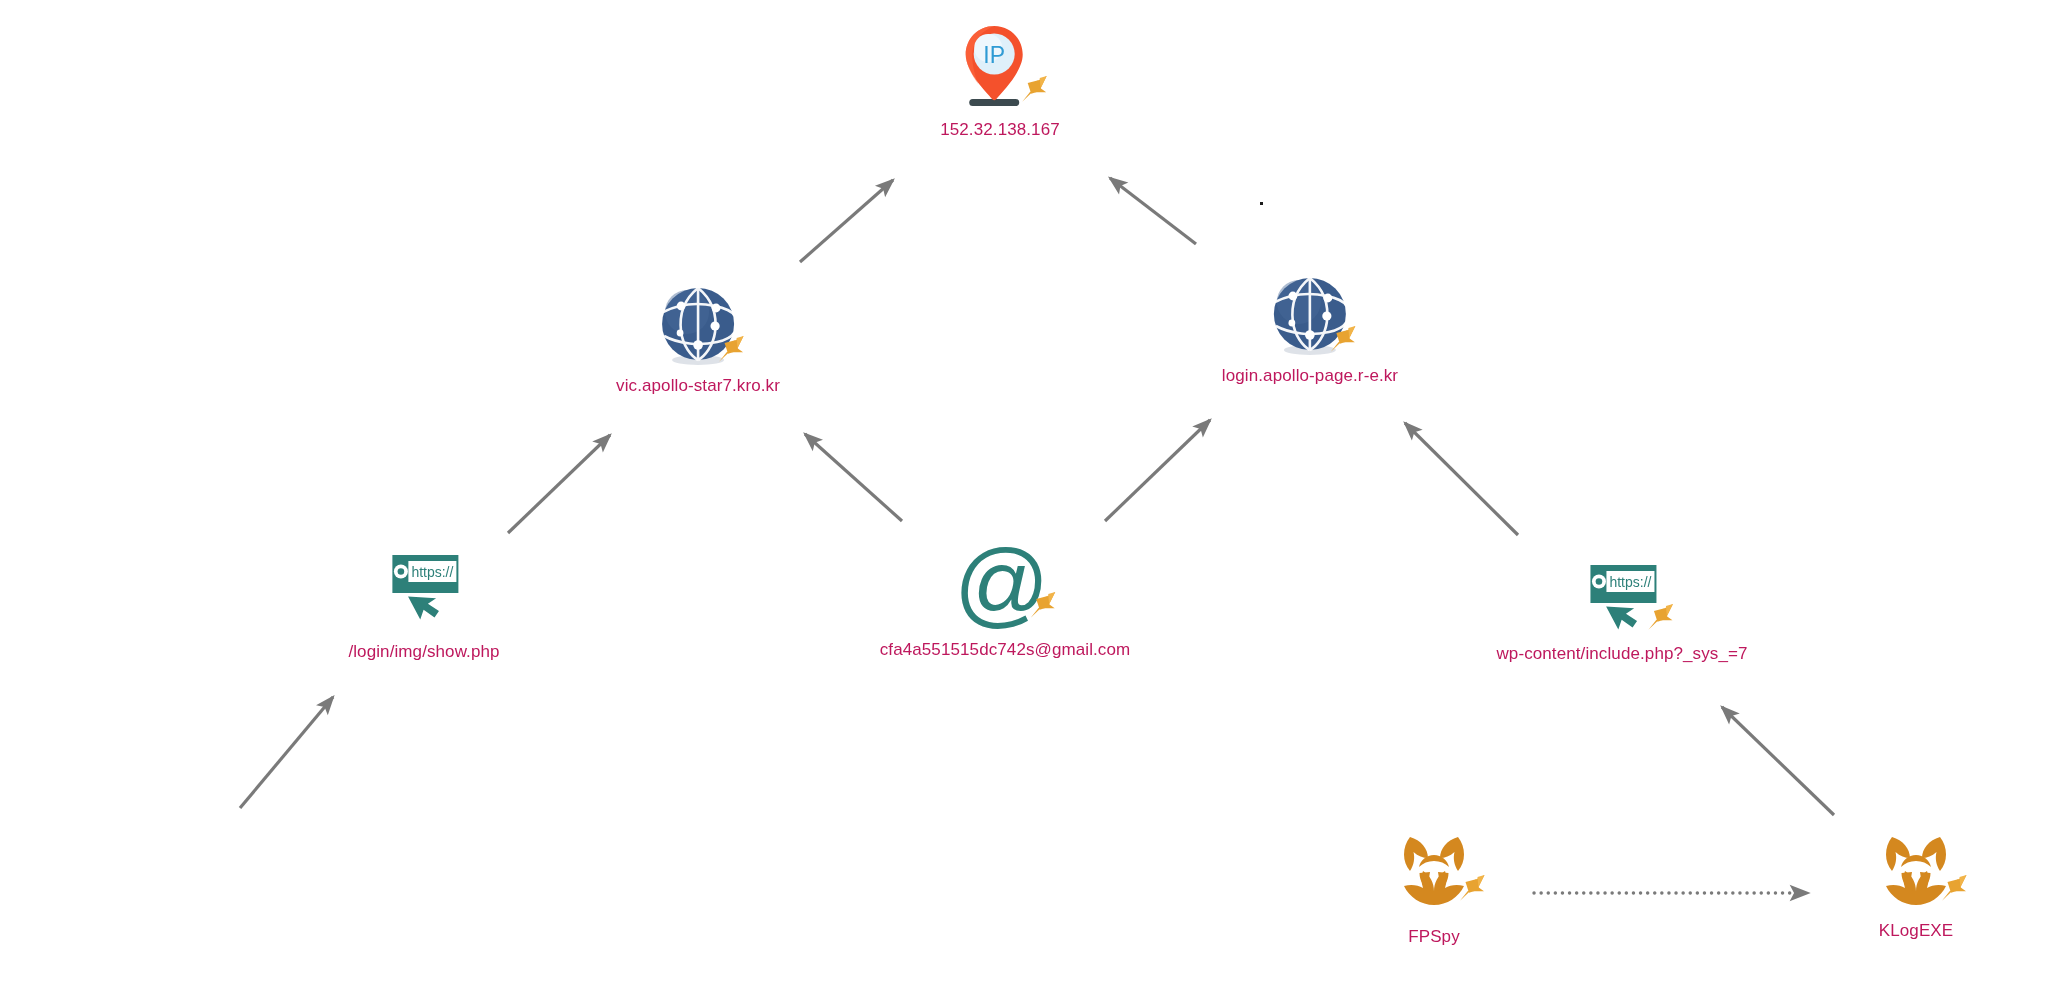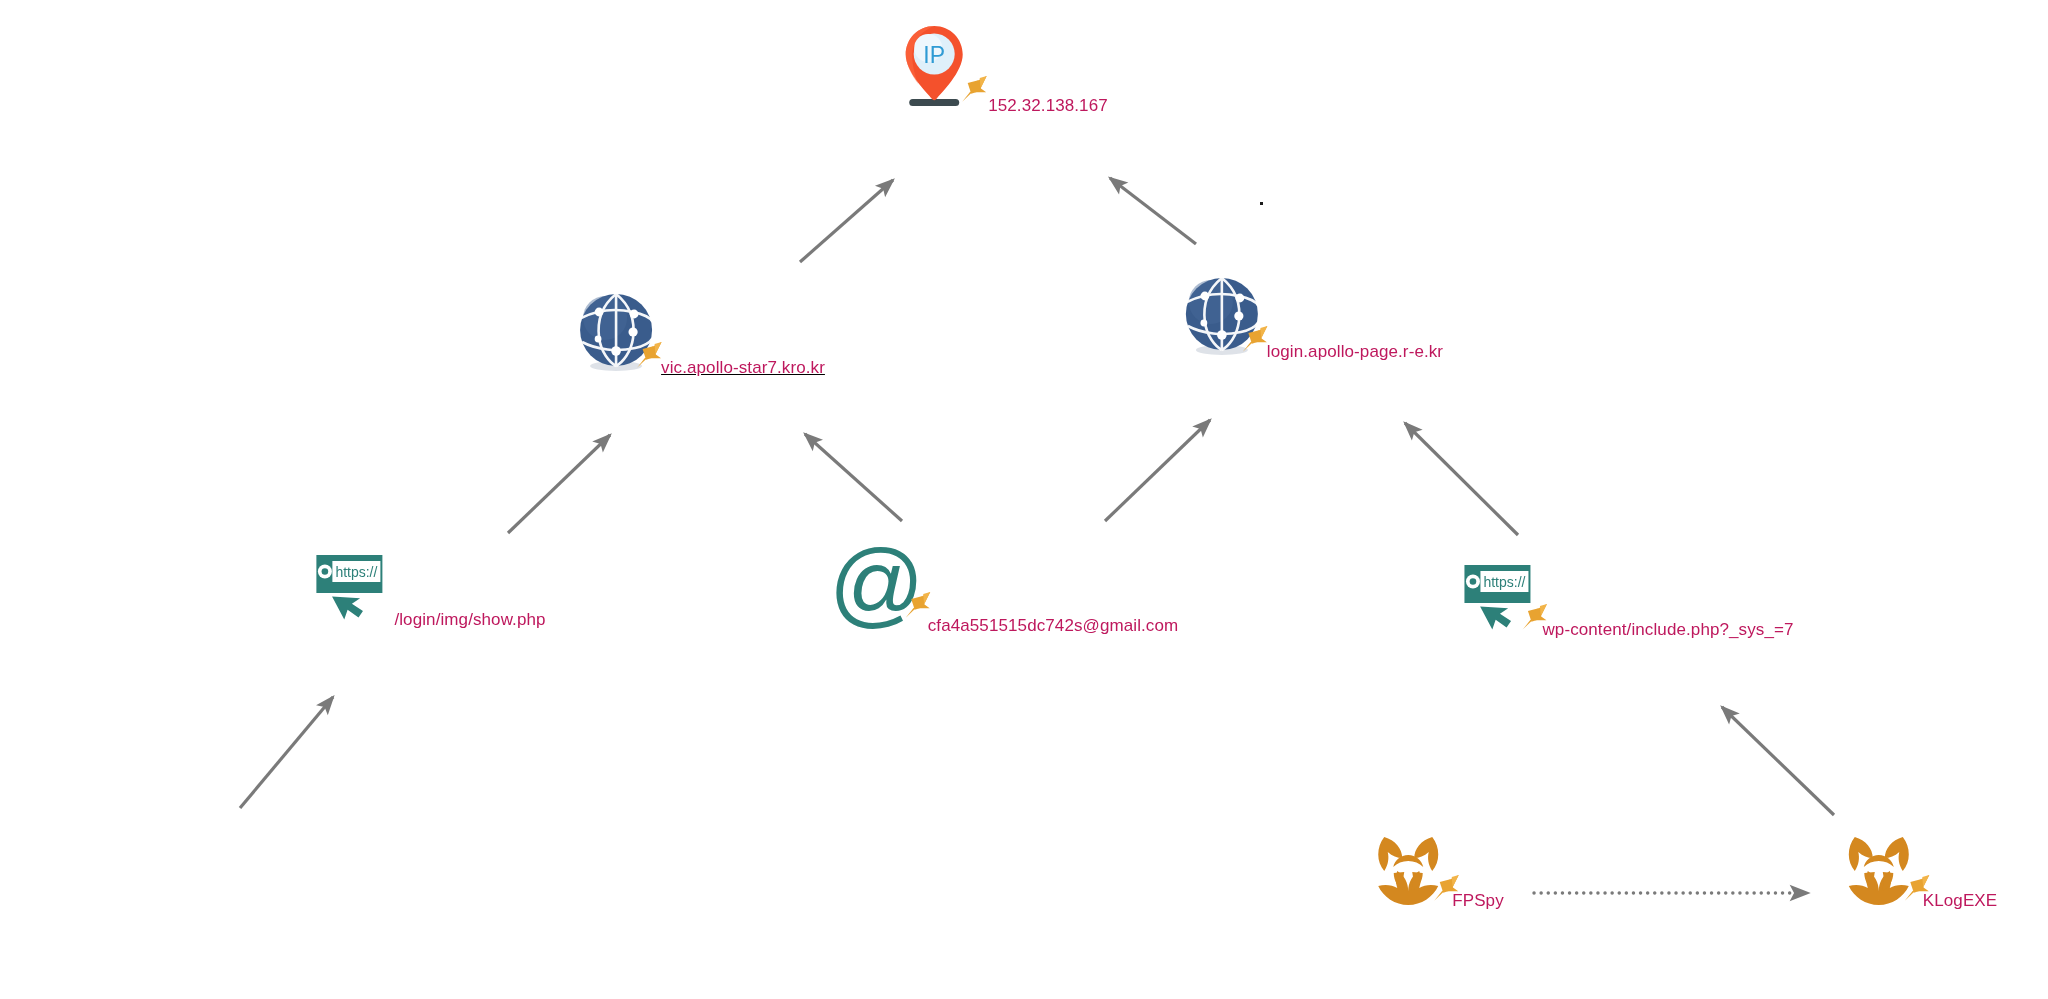--- a/index.html
+++ b/index.html
@@ -23,21 +23,22 @@
     position: absolute;
     left: 0;
     top: 0;
     width: 2048px;
     height: 999px;
     pointer-events: none;
   }
   .node {
     position: absolute;
     display: flex;
-    align-items: flex-end;
+    flex-direction: column;
+    align-items: center;
     transform: translate(-50%, 0);
     cursor: pointer;
     user-select: none;
   }
   .node-icon {
     position: relative;
     display: flex;
     align-items: center;
     justify-content: center;
   }
@@ -121,21 +122,21 @@
                    L20.8 9.0 Z" fill="#e8a331"></path>
           <path d="M23.5 6.0 L30.5 4.0 L24.4 16.2 Z" fill="#f2b449"></path>
           <path d="M18.0 18.2 L6.0 29.8 L13.8 20.1 Z" fill="#e8a331"></path>
           <path d="M11.5 11.0 L22.0 8.2 L25.2 18.5 L15.0 21.8 Z" fill="#e8a331"></path>
         </svg>
       </div>
     </div>
     <div class="node-label">152.32.138.167</div>
   </div>
 
-  <div class="node" style="left:698px; top:288px;text-decoration:underline;">
+  <div class="node" style="left:698px; top:282px;">
     <div class="node-icon" style="width:90px;height:90px;">
       <svg width="90" height="90" viewBox="0 0 90 90" xmlns="http://www.w3.org/2000/svg">
         <ellipse cx="45" cy="78" rx="26" ry="5" fill="#c3cad6" opacity="0.55"></ellipse>
         <circle cx="45" cy="42" r="36" fill="#3a5c8c"></circle>
         <circle cx="34" cy="30" r="22" fill="#4a6b99" opacity="0.45"></circle>
         <g stroke="#ffffff" stroke-width="2.6" fill="none" opacity="0.95">
           <path d="M45 6 C30 18 26 34 28 50 C30 64 38 74 45 78"></path>
           <path d="M45 6 C60 18 64 34 62 50 C60 64 52 74 45 78"></path>
           <path d="M10 30 C26 22 44 20 62 24 C72 26 79 30 81 33"></path>
           <path d="M11 54 C26 62 46 64 64 60 C73 58 79 54 81 51"></path>
@@ -239,21 +240,21 @@
       </svg>
       <div class="pin" style="right:-8px; bottom:2px;">
         <svg width="34" height="34" viewBox="0 0 34 34" xmlns="http://www.w3.org/2000/svg">
           <path d="M30.5 4.0 L24.4 16.2 L30.0 20.3 L18.4 20.3 L14.0 15.0 L20.8 9.0 Z" fill="#e8a331"></path>
           <path d="M23.5 6.0 L30.5 4.0 L24.4 16.2 Z" fill="#f2b449"></path>
           <path d="M18.0 18.2 L6.0 29.8 L13.8 20.1 Z" fill="#e8a331"></path>
           <path d="M11.5 11.0 L22.0 8.2 L25.2 18.5 L15.0 21.8 Z" fill="#e8a331"></path>
         </svg>
       </div>
     </div>
-    <div class="node-label" style="margin-top:24px;">wp-content/include.php?_sys_=7</div>
+    <div class="node-label" style="margin-top:4px;">wp-content/include.php?_sys_=7</div>
   </div>
 
 
   <div class="node" style="left:1434px; top:831px;">
     <div class="node-icon" style="width:88px;height:80px;">
       <svg width="88" height="80" viewBox="0 0 88 80" xmlns="http://www.w3.org/2000/svg">
         <g fill="#d4881f">
           <path d="M20 6 C12 16 12 31 20 40 C24 34 25 27 23.5 21
                    C28 25 33 27 38 27 C38 18 31 9 20 6 Z"></path>
           <path d="M68 6 C76 16 76 31 68 40 C64 34 63 27 64.5 21

